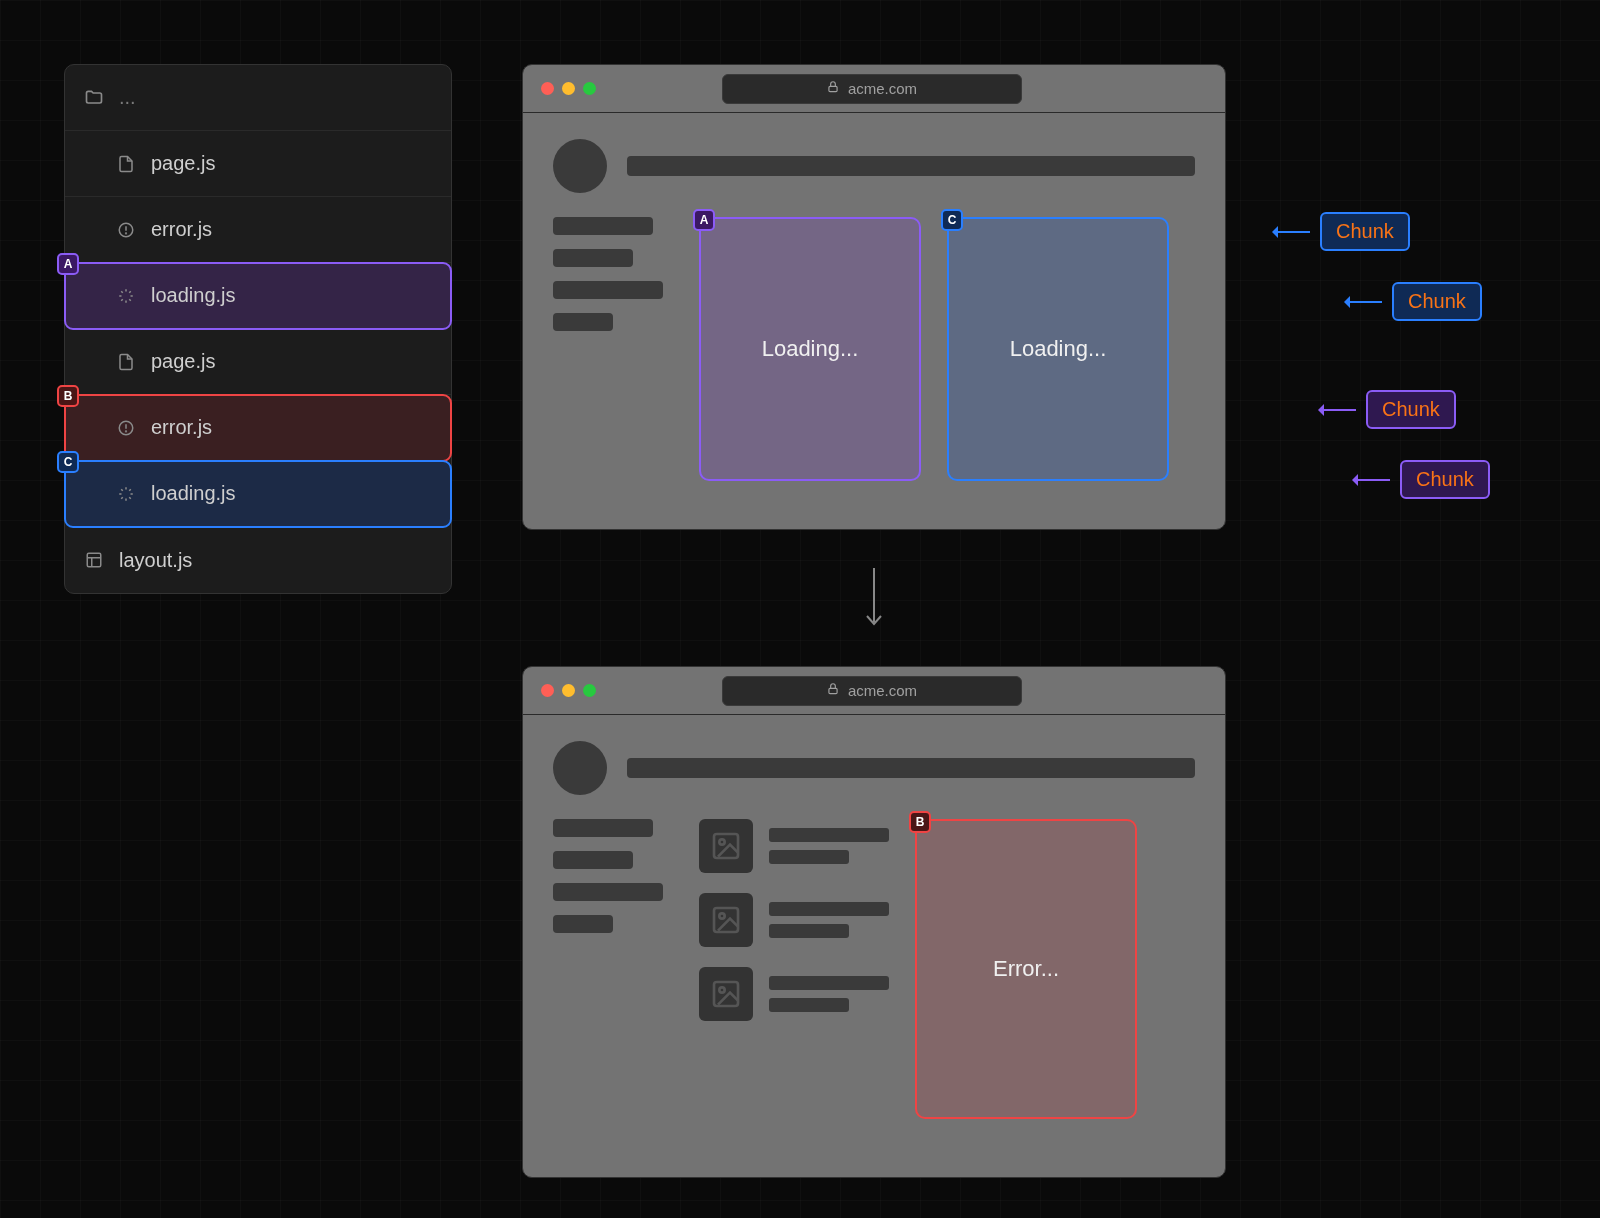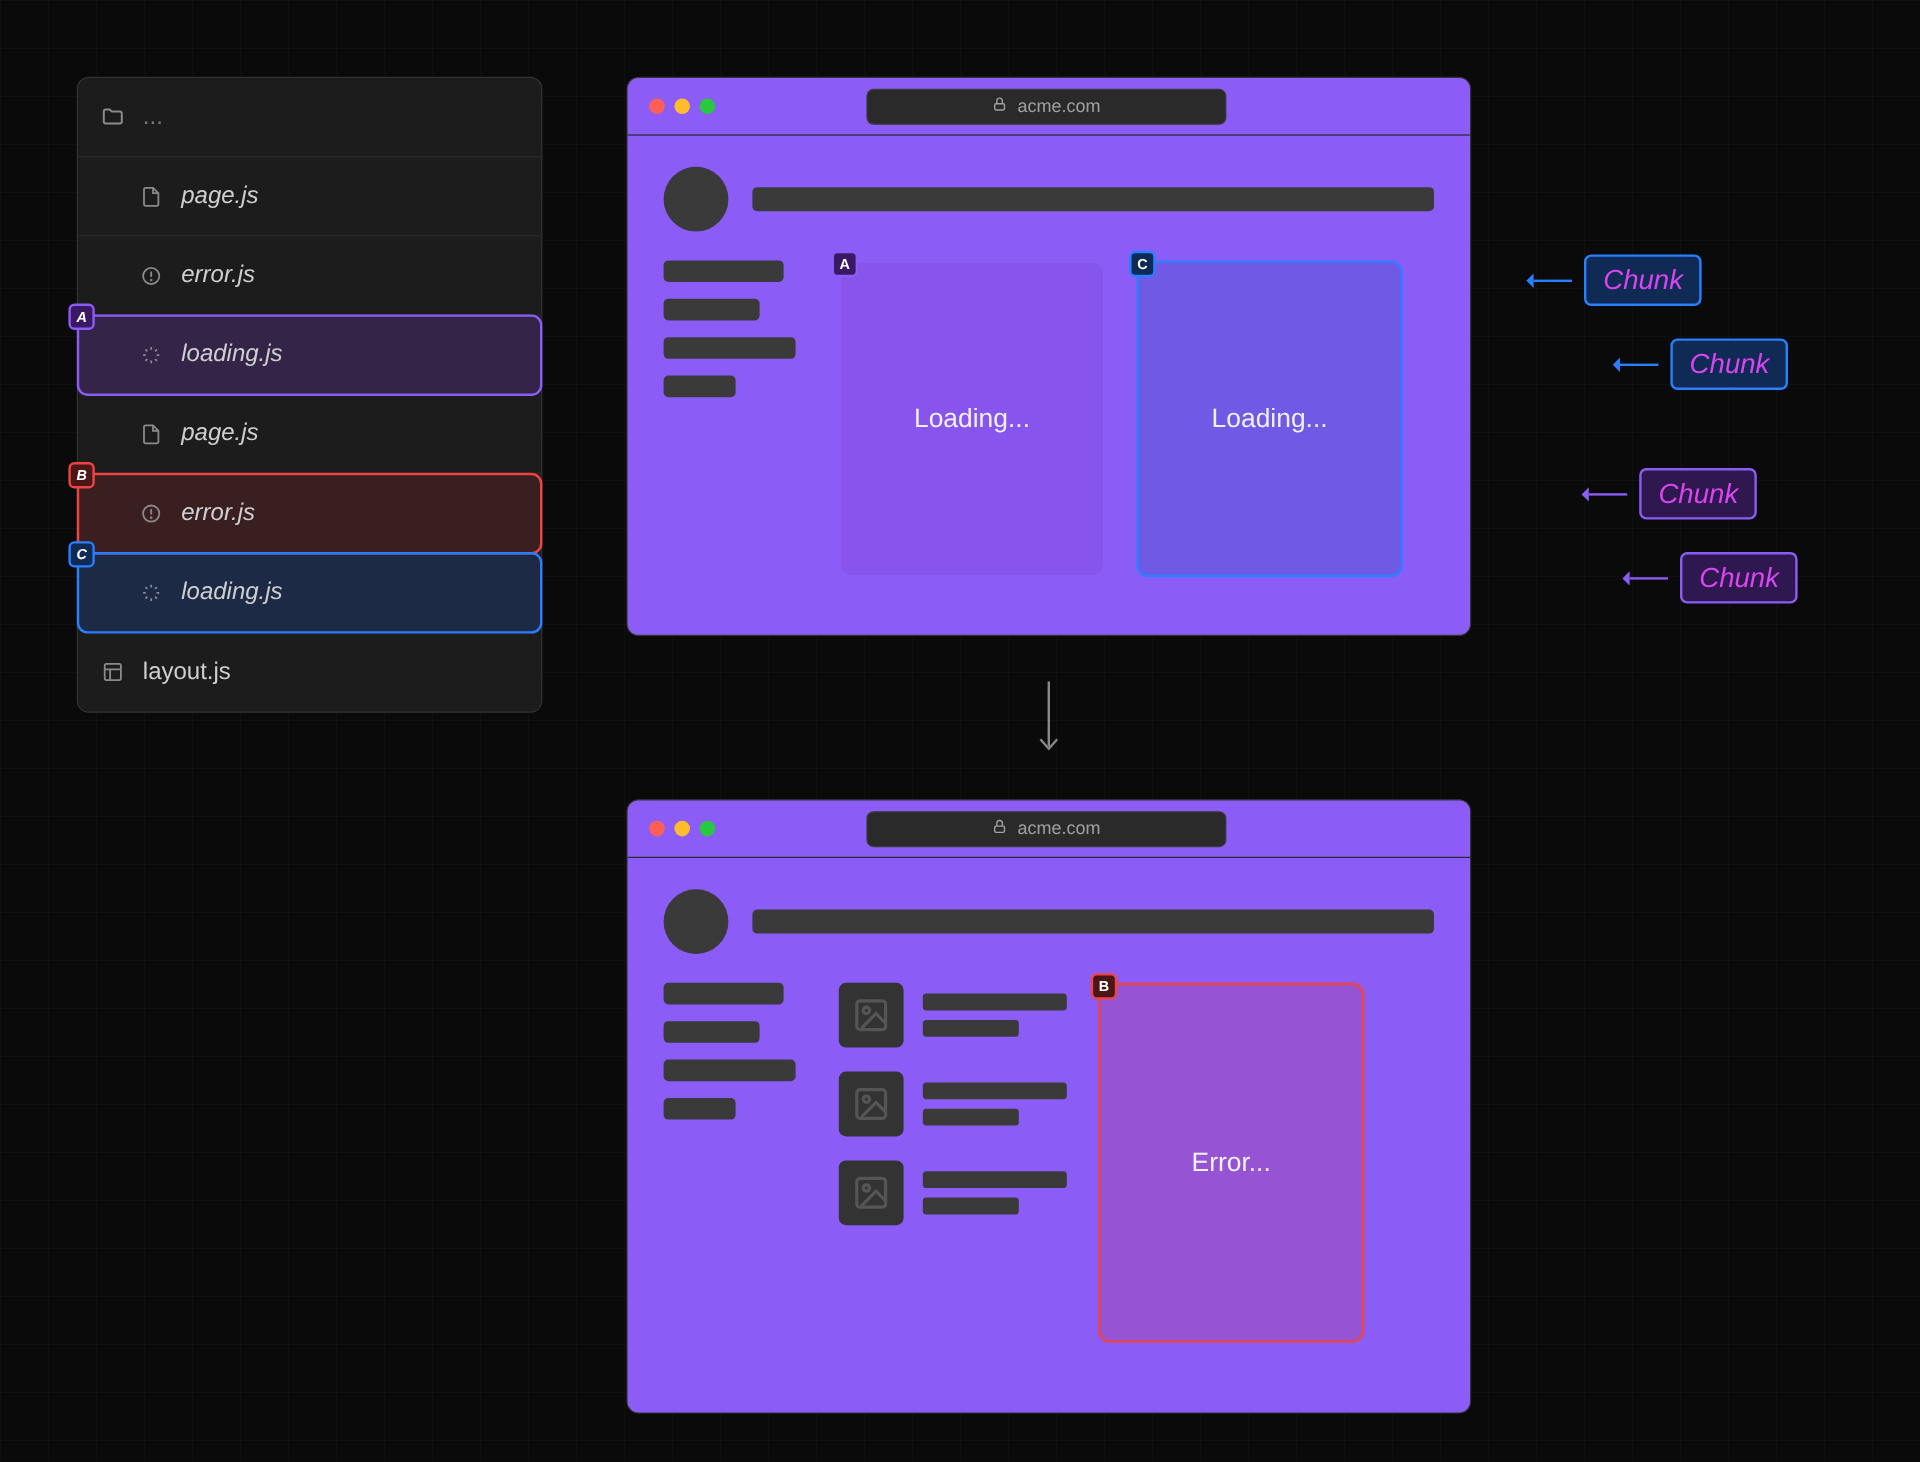--- a/index.html
+++ b/index.html
@@ -32,21 +32,21 @@
     align-items: center;
     height: 66px;
     padding: 0 18px;
     border-bottom: 1px solid #2a2a2a;
     font-size: 20px;
     color: #cfcfcf;
     gap: 14px;
     position: relative;
   }
   .tree-row:last-child { border-bottom: none; }
-  .tree-row.indent1 { padding-left: 50px; font-style: italic; }
+  .tree-row.indent1 { padding-left: 50px; }
   .tree-row.breadcrumb { color: #7a7a7a; }
   .tree-row .ico { width: 22px; height: 22px; display: inline-flex; align-items: center; justify-content: center; color: #8a8a8a; flex-shrink: 0; }
 
   .hl-row { border-radius: 8px; }
   .hl-purple { background: rgba(125,60,200,0.25); outline: 2px solid #8b5cf6; outline-offset: -1px; }
   .hl-red    { background: rgba(200,50,60,0.18);  outline: 2px solid #ef4444; outline-offset: -1px; }
   .hl-blue   { background: rgba(30,80,180,0.28);  outline: 2px solid #2a7fff; outline-offset: -1px; }
 
   .badge {
     position: absolute;
@@ -58,21 +58,21 @@
     display: flex; align-items: center; justify-content: center;
     color: #fff;
   }
   .badge-purple { background: #3b1864; border: 2px solid #8b5cf6; }
   .badge-red    { background: #4a1616; border: 2px solid #ef4444; }
   .badge-blue   { background: #0f2a55; border: 2px solid #2a7fff; }
 
   
   .browser {
     position: absolute;
-    background: #8b5cf6;
+    background: #737373;
     border: 1px solid #333;
     border-radius: 10px;
   }
   .browser.b1 { left: 522px; top: 64px;  width: 704px; height: 466px; }
   .browser.b2 { left: 522px; top: 666px; width: 704px; height: 512px; }
 
   .titlebar {
     height: 48px;
     display: flex;
     align-items: center;
@@ -132,24 +132,23 @@
   .li-lines .lb { width: 80px; height: 14px; background: #3a3a3a; border-radius: 3px; }
 
   
   .chunk {
     position: absolute;
     display: flex; align-items: center; gap: 10px;
   }
   .chunk-pill {
     padding: 6px 14px;
     border-radius: 6px;
-    font-size: 23px;
-    color: #d946ef;
+    font-size: 20px;
+    color: #f97316;
     border: 2px solid;
-    font-style: italic;
   }
   .chunk.blue .chunk-pill   { background: #0f2a55; border-color: #2a7fff; }
   .chunk.purple .chunk-pill { background: #2f1850; border-color: #8b5cf6; }
   .chunk-arrow { width: 32px; height: 2px; position: relative; }
   .chunk.blue .chunk-arrow { background: #2a7fff; }
   .chunk.purple .chunk-arrow { background: #8b5cf6; }
   .chunk-arrow::before {
     content: "";
     position: absolute; left: -2px; top: -5px;
     border: 6px solid transparent;

